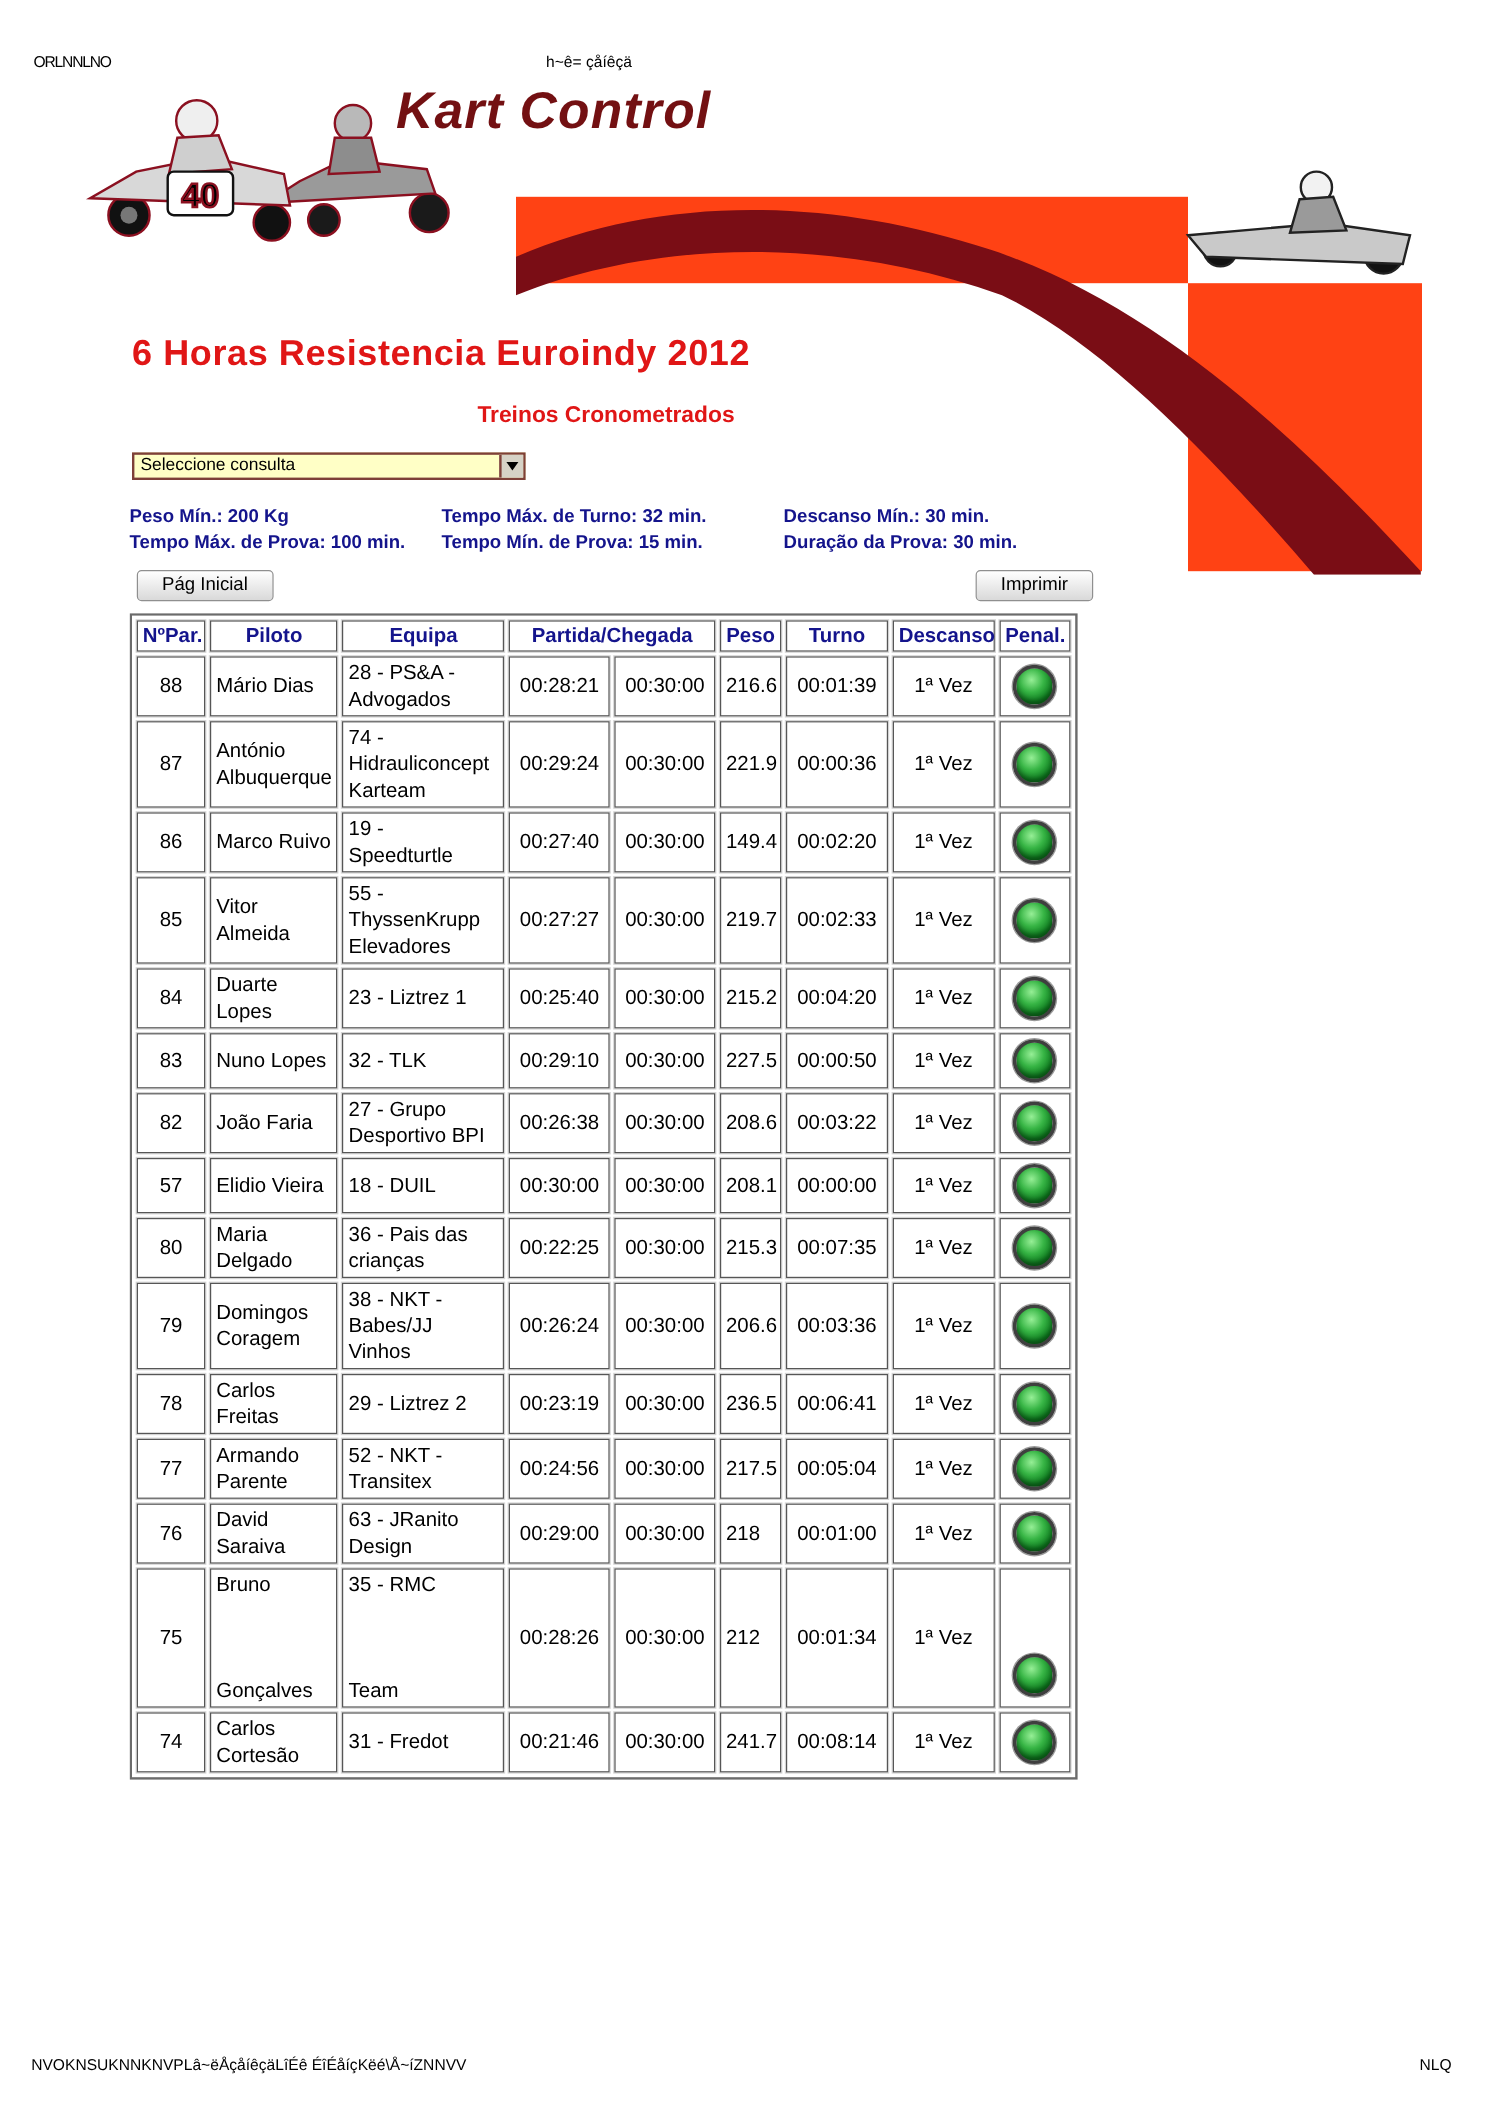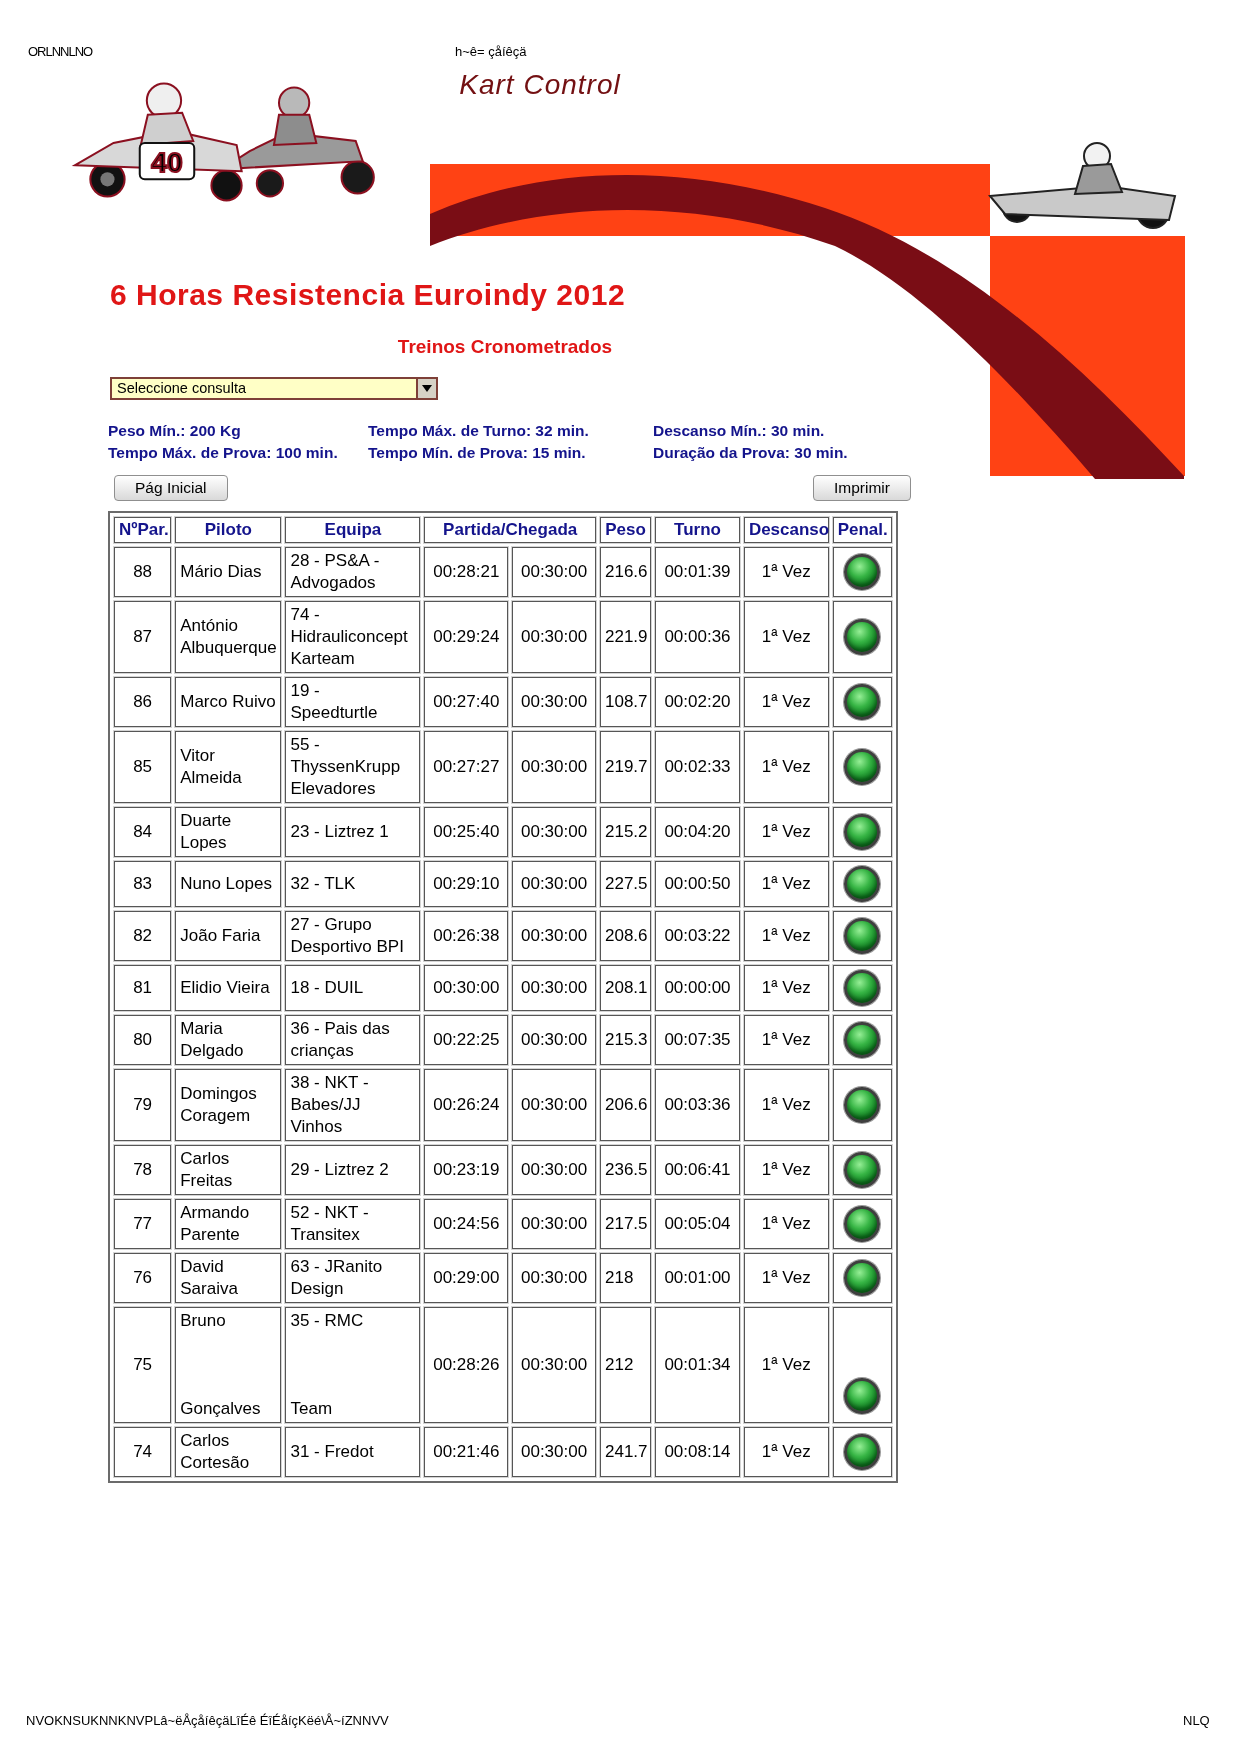--- a/index.html
+++ b/index.html
@@ -4,22 +4,22 @@
 <style>
   *{box-sizing:border-box;margin:0;padding:0}
   body{background:#ffffff;font-family:"Liberation Sans","DejaVu Sans",sans-serif}
   .page{position:relative;width:1240px;height:1754px;background:#fff;margin:16px auto;overflow:hidden}
 
   .ph{position:absolute;font-size:13px;color:#000}
   #ph-left{left:28px;top:28px;letter-spacing:-1px}
   #ph-center{left:455px;top:28px}
 
   #logo-left{position:absolute;left:55px;top:56px;width:338px;height:142px}
-  #app-title{position:absolute;left:330px;top:54px;width:420px;text-align:center;
-             font-size:28px;line-height:1.1;font-weight:400;font-style:italic;color:#731012;letter-spacing:1px}
+  #app-title{position:absolute;left:330px;top:54px;width:420px;
+             font-size:43px;line-height:1.1;font-weight:700;font-style:italic;color:#731012;letter-spacing:1px}
   #banner{position:absolute;left:405px;top:118px;width:780px;height:345px}
 
   #event-title{position:absolute;left:110px;top:262px;font-size:30px;font-weight:700;color:#E01616;letter-spacing:.5px}
   #subtitle{position:absolute;left:110px;top:320px;width:790px;text-align:center;font-size:19px;font-weight:700;color:#E01616}
 
   #consulta{position:absolute;left:110px;top:361px;width:328px;height:23px;background:#FFFFC6;
             border:2px solid #7E4038;display:flex;align-items:stretch;cursor:default}
   #consulta .val{flex:1;font-size:14.5px;line-height:19px;padding-left:5px;color:#000;overflow:hidden;white-space:nowrap}
   #consulta .arrow-btn{width:20px;background:#D6D2C6;border-left:2px solid #7E4038;
             display:flex;align-items:center;justify-content:center;cursor:pointer}
@@ -172,21 +172,21 @@
             <td class="c-center">1ª Vez</td>
             <td class="c-center c-penal"><div class="light"></div></td>
           </tr>
           <tr>
             <td class="c-center">86</td>
             <td class="c-left">Marco Ruivo</td>
             <td class="c-left">19 -
 Speedturtle</td>
             <td class="c-center">00:27:40</td>
             <td class="c-center">00:30:00</td>
-            <td class="c-left">108.7</td>
+            <td class="c-left">149.4</td>
             <td class="c-center">00:02:20</td>
             <td class="c-center">1ª Vez</td>
             <td class="c-center c-penal"><div class="light"></div></td>
           </tr>
           <tr>
             <td class="c-center">85</td>
             <td class="c-left">Vitor
 Almeida</td>
             <td class="c-left">55 -
 ThyssenKrupp
@@ -227,21 +227,21 @@
             <td class="c-left">27 - Grupo
 Desportivo BPI</td>
             <td class="c-center">00:26:38</td>
             <td class="c-center">00:30:00</td>
             <td class="c-left">208.6</td>
             <td class="c-center">00:03:22</td>
             <td class="c-center">1ª Vez</td>
             <td class="c-center c-penal"><div class="light"></div></td>
           </tr>
           <tr>
-            <td class="c-center">81</td>
+            <td class="c-center">57</td>
             <td class="c-left">Elidio Vieira</td>
             <td class="c-left">18 - DUIL</td>
             <td class="c-center">00:30:00</td>
             <td class="c-center">00:30:00</td>
             <td class="c-left">208.1</td>
             <td class="c-center">00:00:00</td>
             <td class="c-center">1ª Vez</td>
             <td class="c-center c-penal"><div class="light"></div></td>
           </tr>
           <tr>

